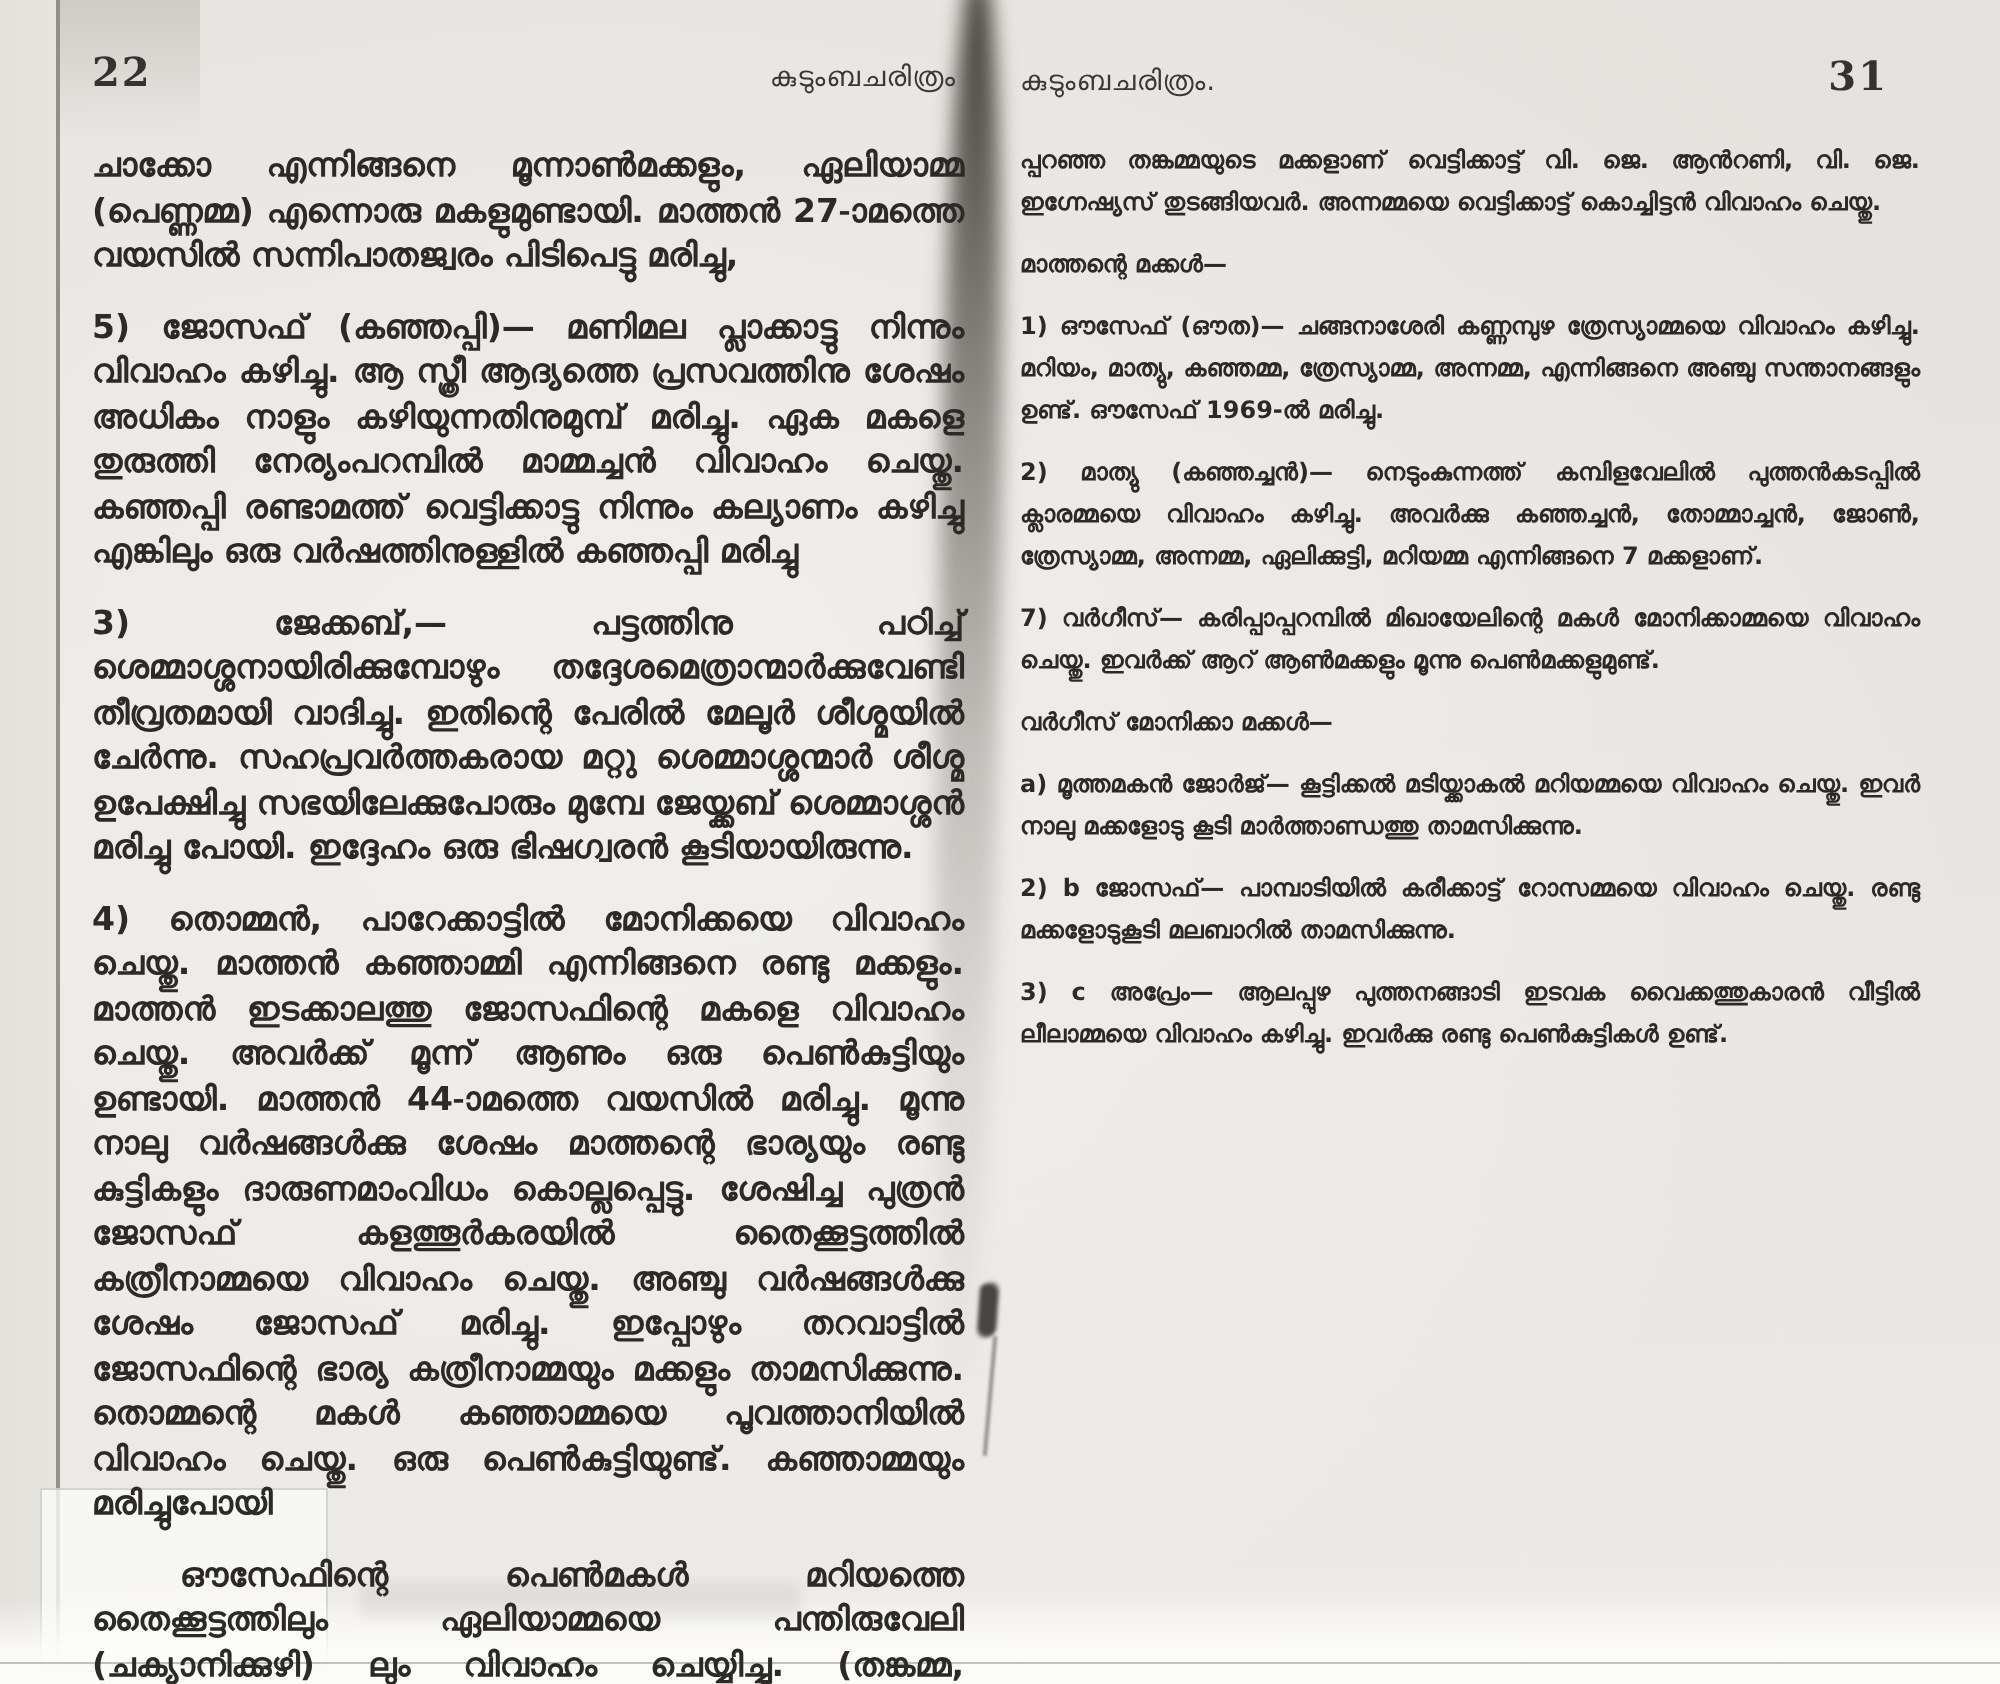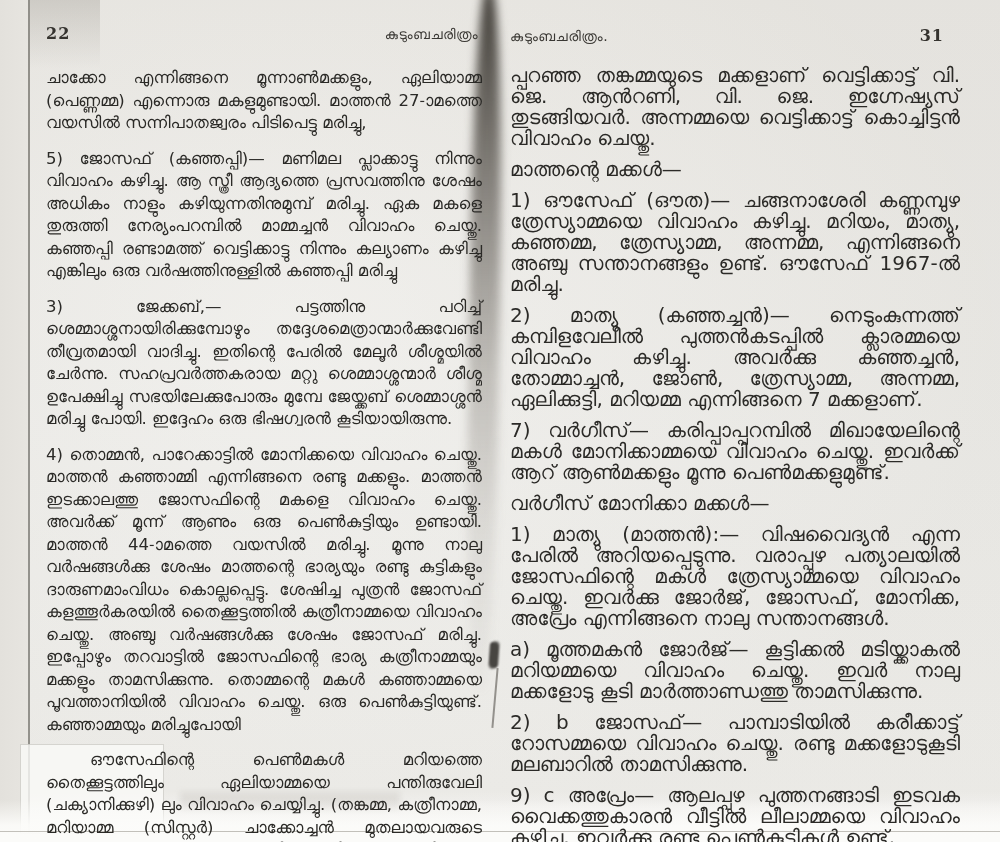--- a/index.html
+++ b/index.html
@@ -86,43 +86,44 @@
   .page--right { left: 510px; top: 26px; width: 450px; }
 
   .page-head {
     display: flex;
     align-items: baseline;
     justify-content: space-between;
     margin-bottom: 24px;
   }
   .page-num {
     font-family: "DejaVu Serif", serif;
-    font-size: 16px;
+    font-size: 20px;
     font-weight: bold;
     letter-spacing: 1px;
     color: #35332f;
   }
   .running-title {
     font-size: 14px;
     color: #3a3834;
     letter-spacing: 0.5px;
   }
   .page--left .running-title { margin-right: 4px; }
   .page--right .page-head { margin-bottom: 20px; }
   .page--right .page-num { margin-right: 16px; }
 
   .para {
     text-align: justify;
     font-size: 16.5px;
     line-height: 22.5px;
     margin: 0 0 13px 0;
     color: #2b2a27;
+    font-weight: bold;
   }
   .page--right .para {
-    font-size: 20px;
+    font-size: 12px;
     line-height: 21px;
     margin-bottom: 10px;
   }
   .para--indent { text-indent: 44px; }
   .para--heading {
     text-align: left;
     margin-top: 2px;
     margin-bottom: 12px;
   }
 </style>
@@ -154,23 +155,22 @@
     <p class="para para--indent">ഔസേഫിന്റെ പെൺമകൾ മറിയത്തെ തൈക്കൂട്ടത്തിലും ഏലിയാമ്മയെ പന്തിരുവേലി (ചക്യാനിക്കുഴി) ലും വിവാഹം ചെയ്യിച്ചു. (തങ്കമ്മ, കത്രീനാമ്മ, മറിയാമ്മ (സിസ്റ്റർ) ചാക്കോച്ചൻ മുതലായവരുടെ മാതാവ്.) തങ്കമ്മയെ ചിറക്കടവിൽ വെട്ടിക്കാട്ടും കത്രീനായെ മടക്കക്കുഴിയിലും (Br. എം. എം. ജോസഫിന്റെ മാതാവ്) കല്ല്യാണം കഴിപ്പിച്ചു. മേൽ</p>
   </div>
 
   <div class="page page--right">
     <div class="page-head">
       <span class="running-title">കുടുംബചരിത്രം.</span>
       <span class="page-num">31</span>
     </div>
     <p class="para">പ്പറഞ്ഞ തങ്കമ്മയുടെ മക്കളാണ് വെട്ടിക്കാട്ട് വി. ജെ. ആൻറണി, വി. ജെ. ഇഗ്നേഷ്യസ് തുടങ്ങിയവർ. അന്നമ്മയെ വെട്ടിക്കാട്ട് കൊച്ചിട്ടൻ വിവാഹം ചെയ്തു.</p>
     <p class="para para--heading">മാത്തന്റെ മക്കൾ—</p>
-    <p class="para">1) ഔസേഫ് (ഔത)— ചങ്ങനാശേരി കണ്ണമ്പുഴ ത്രേസ്യാമ്മയെ വിവാഹം കഴിച്ചു. മറിയം, മാത്യു, കഞ്ഞമ്മ, ത്രേസ്യാമ്മ, അന്നമ്മ, എന്നിങ്ങനെ അഞ്ചു സന്താനങ്ങളും ഉണ്ട്. ഔസേഫ് 1967-ൽ മരിച്ചു.</p>
+    <p class="para">1) ഔസേഫ് (ഔത)— ചങ്ങനാശേരി കണ്ണമ്പുഴ ത്രേസ്യാമ്മയെ വിവാഹം കഴിച്ചു. മറിയം, മാത്യു, കഞ്ഞമ്മ, ത്രേസ്യാമ്മ, അന്നമ്മ, എന്നിങ്ങനെ അഞ്ചു സന്താനങ്ങളും ഉണ്ട്. ഔസേഫ് 1969-ൽ മരിച്ചു.</p>
     <p class="para">2) മാത്യു (കഞ്ഞച്ചൻ)— നെടുംകുന്നത്ത് കമ്പിളവേലിൽ പുത്തൻകടപ്പിൽ ക്ലാരമ്മയെ വിവാഹം കഴിച്ചു. അവർക്കു കഞ്ഞച്ചൻ, തോമ്മാച്ചൻ, ജോൺ, ത്രേസ്യാമ്മ, അന്നമ്മ, ഏലിക്കുട്ടി, മറിയമ്മ എന്നിങ്ങനെ 7 മക്കളാണ്.</p>
     <p class="para">7) വർഗീസ്— കരിപ്പാപ്പറമ്പിൽ മിഖായേലിന്റെ മകൾ മോനിക്കാമ്മയെ വിവാഹം ചെയ്തു. ഇവർക്ക് ആറ് ആൺമക്കളും മൂന്നു പെൺമക്കളുമുണ്ട്.</p>
     <p class="para para--heading">വർഗീസ് മോനിക്കാ മക്കൾ—</p>
-    <p class="para">1) മാത്യു (മാത്തൻ):— വിഷവൈദ്യൻ എന്ന പേരിൽ അറിയപ്പെടുന്നു. വരാപ്പുഴ പത്യാലയിൽ ജോസഫിന്റെ മകൾ ത്രേസ്യാമ്മയെ വിവാഹം ചെയ്തു. ഇവർക്കു ജോർജ്, ജോസഫ്, മോനിക്ക, അപ്രേം എന്നിങ്ങനെ നാലു സന്താനങ്ങൾ.</p>
     <p class="para">a) മൂത്തമകൻ ജോർജ്— കൂട്ടിക്കൽ മടിയ്ക്കാകൽ മറിയമ്മയെ വിവാഹം ചെയ്തു. ഇവർ നാലു മക്കളോടു കൂടി മാർത്താണ്ഡത്തു താമസിക്കുന്നു.</p>
     <p class="para">2) b ജോസഫ്— പാമ്പാടിയിൽ കരീക്കാട്ട് റോസമ്മയെ വിവാഹം ചെയ്തു. രണ്ടു മക്കളോടുകൂടി മലബാറിൽ താമസിക്കുന്നു.</p>
-    <p class="para">9) c അപ്രേം— ആലപ്പുഴ പുത്തനങ്ങാടി ഇടവക വൈക്കത്തുകാരൻ വീട്ടിൽ ലീലാമ്മയെ വിവാഹം കഴിച്ചു. ഇവർക്കു രണ്ടു പെൺകുട്ടികൾ ഉണ്ട്.</p>
+    <p class="para">3) c അപ്രേം— ആലപ്പുഴ പുത്തനങ്ങാടി ഇടവക വൈക്കത്തുകാരൻ വീട്ടിൽ ലീലാമ്മയെ വിവാഹം കഴിച്ചു. ഇവർക്കു രണ്ടു പെൺകുട്ടികൾ ഉണ്ട്.</p>
   </div>
 
 </div>
 
 </body></html>

